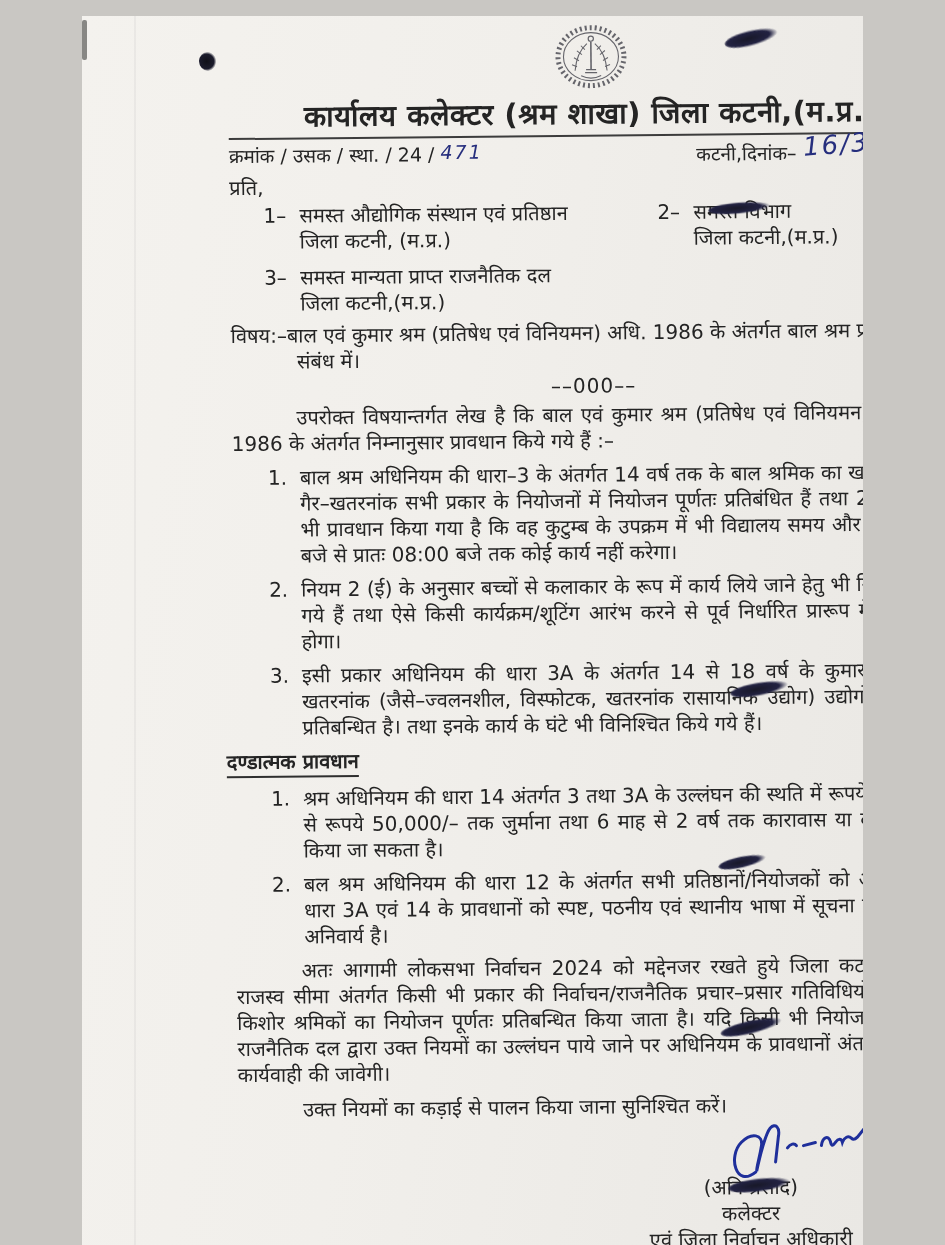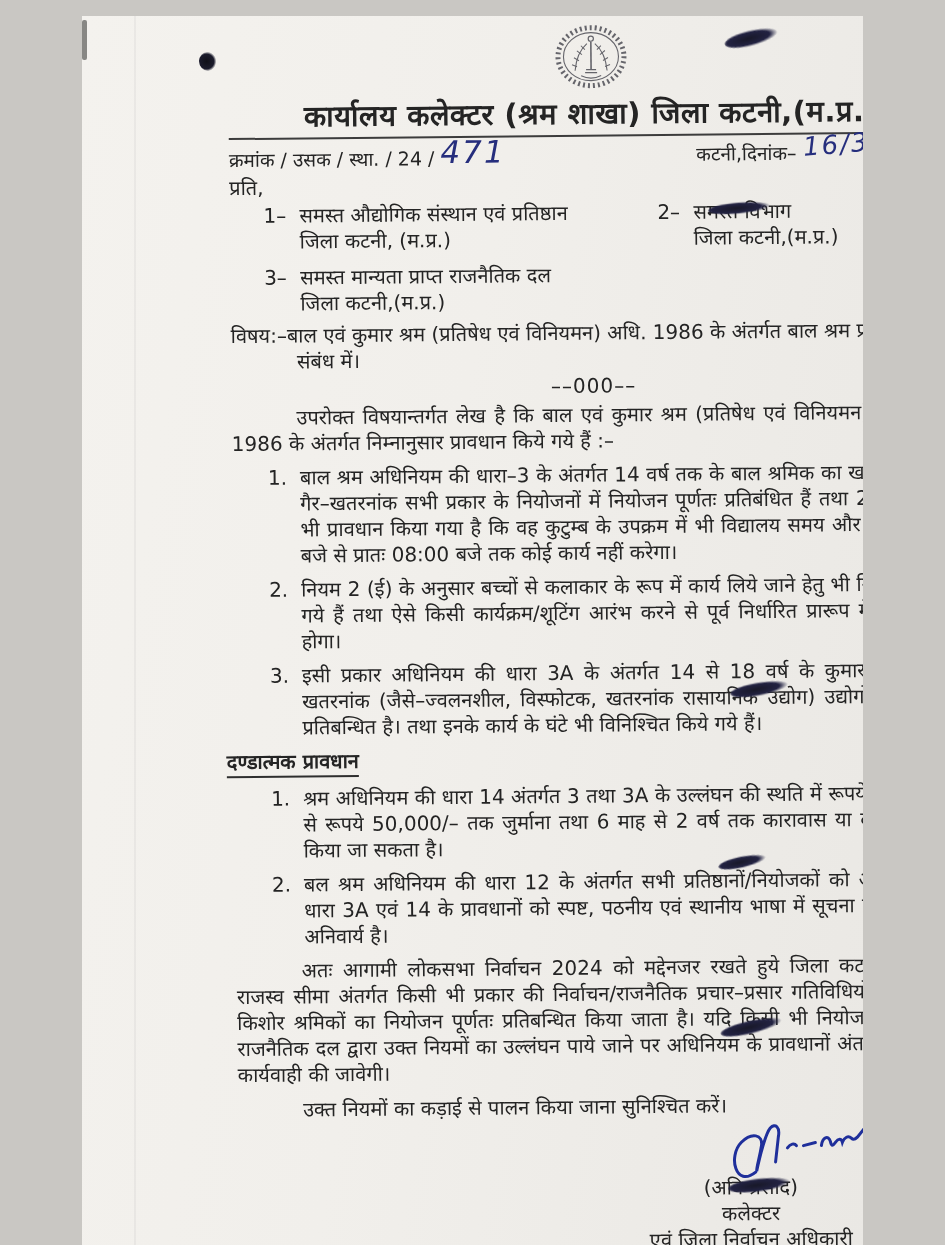--- a/index.html
+++ b/index.html
@@ -59,21 +59,21 @@
     border-top:2.5px solid #3c3c3c;
     margin-top:3px; padding-top:3px;
     font-size:19px;
     height:32px;
   }
   .hand {
     font-style:italic;
     color:#262e7d;
     letter-spacing:2px;
   }
-  .hand-ref { font-size:31px; position:relative; top:-2px; }
+  .hand-ref { font-size:19px; position:relative; top:-2px; }
   .hand-date { font-size:26px; position:relative; top:-9px; display:inline-block; transform:rotate(-4deg); }
   .to-label { height:26px; }
   .addressees {
     display:grid;
     grid-template-columns:57% 43%;
     row-gap:10px;
     margin:2px 0 4px 34px;
   }
   .addr { display:flex; gap:10px; }
   .addr .num { min-width:26px; }

